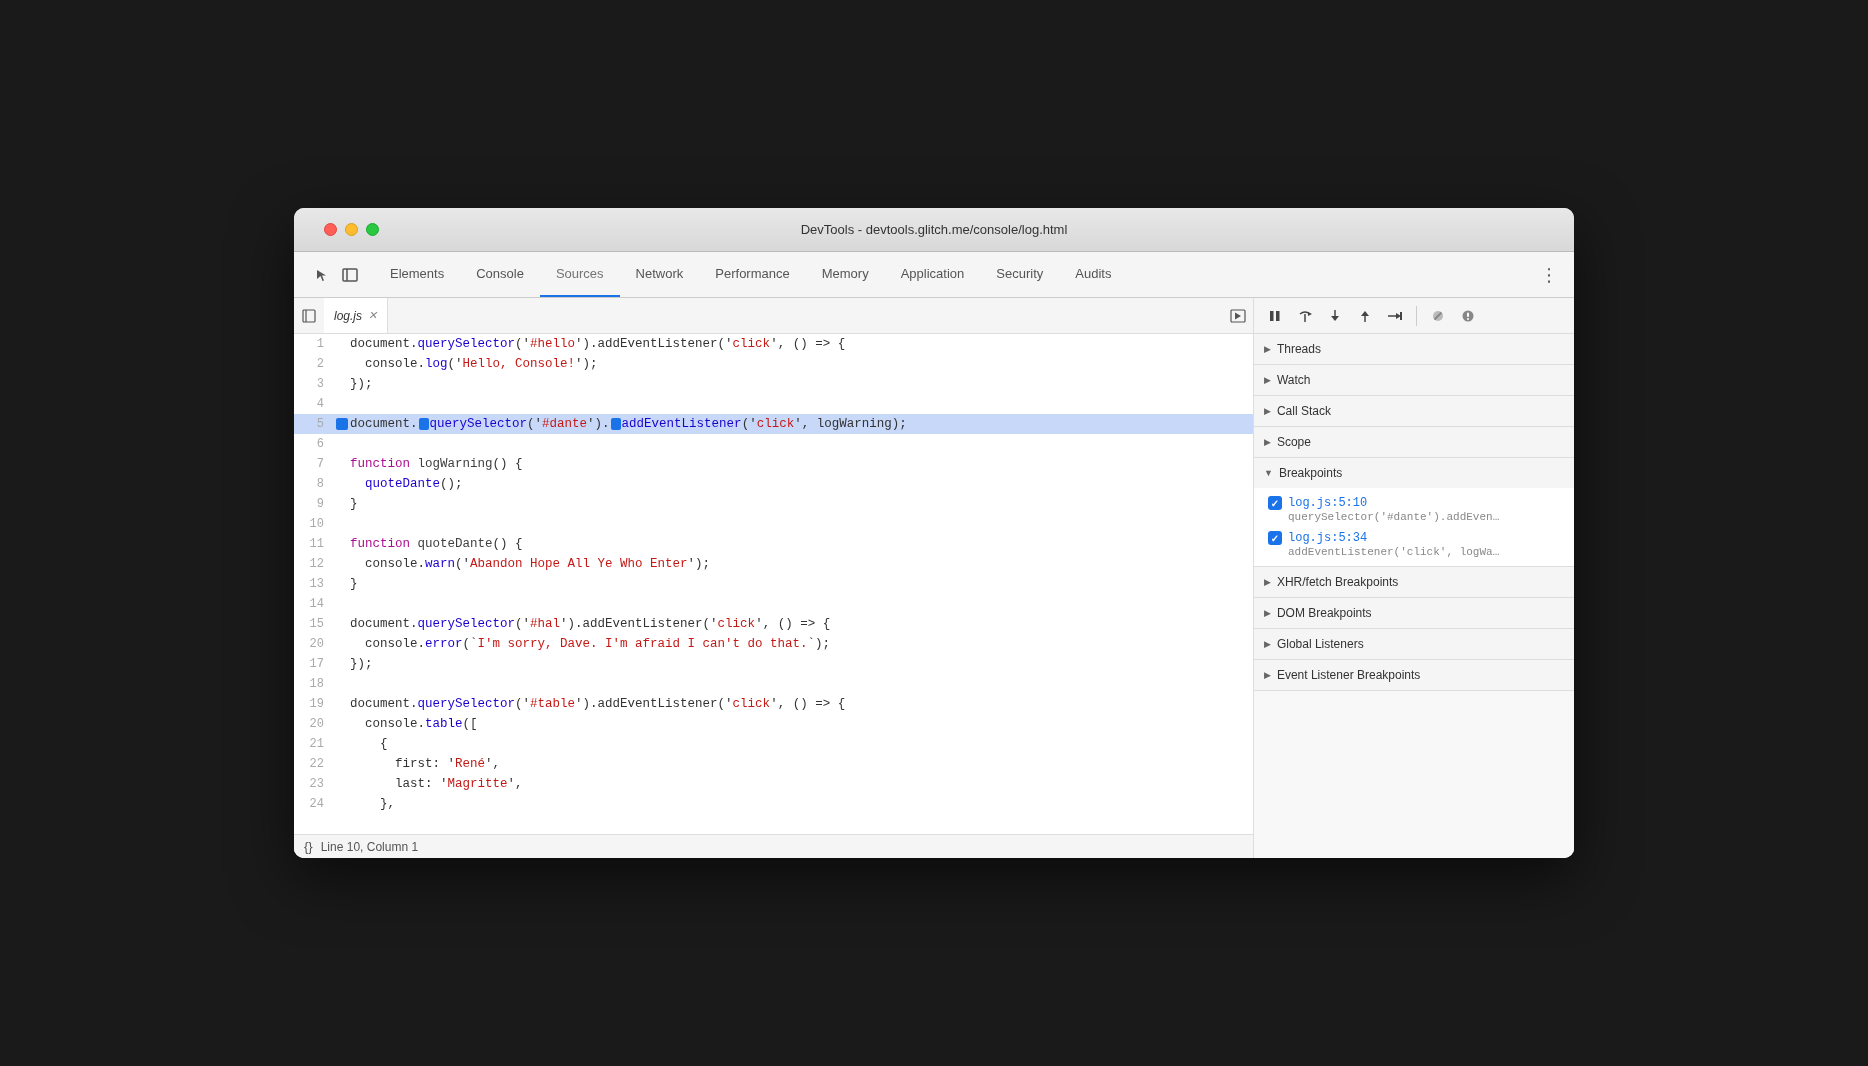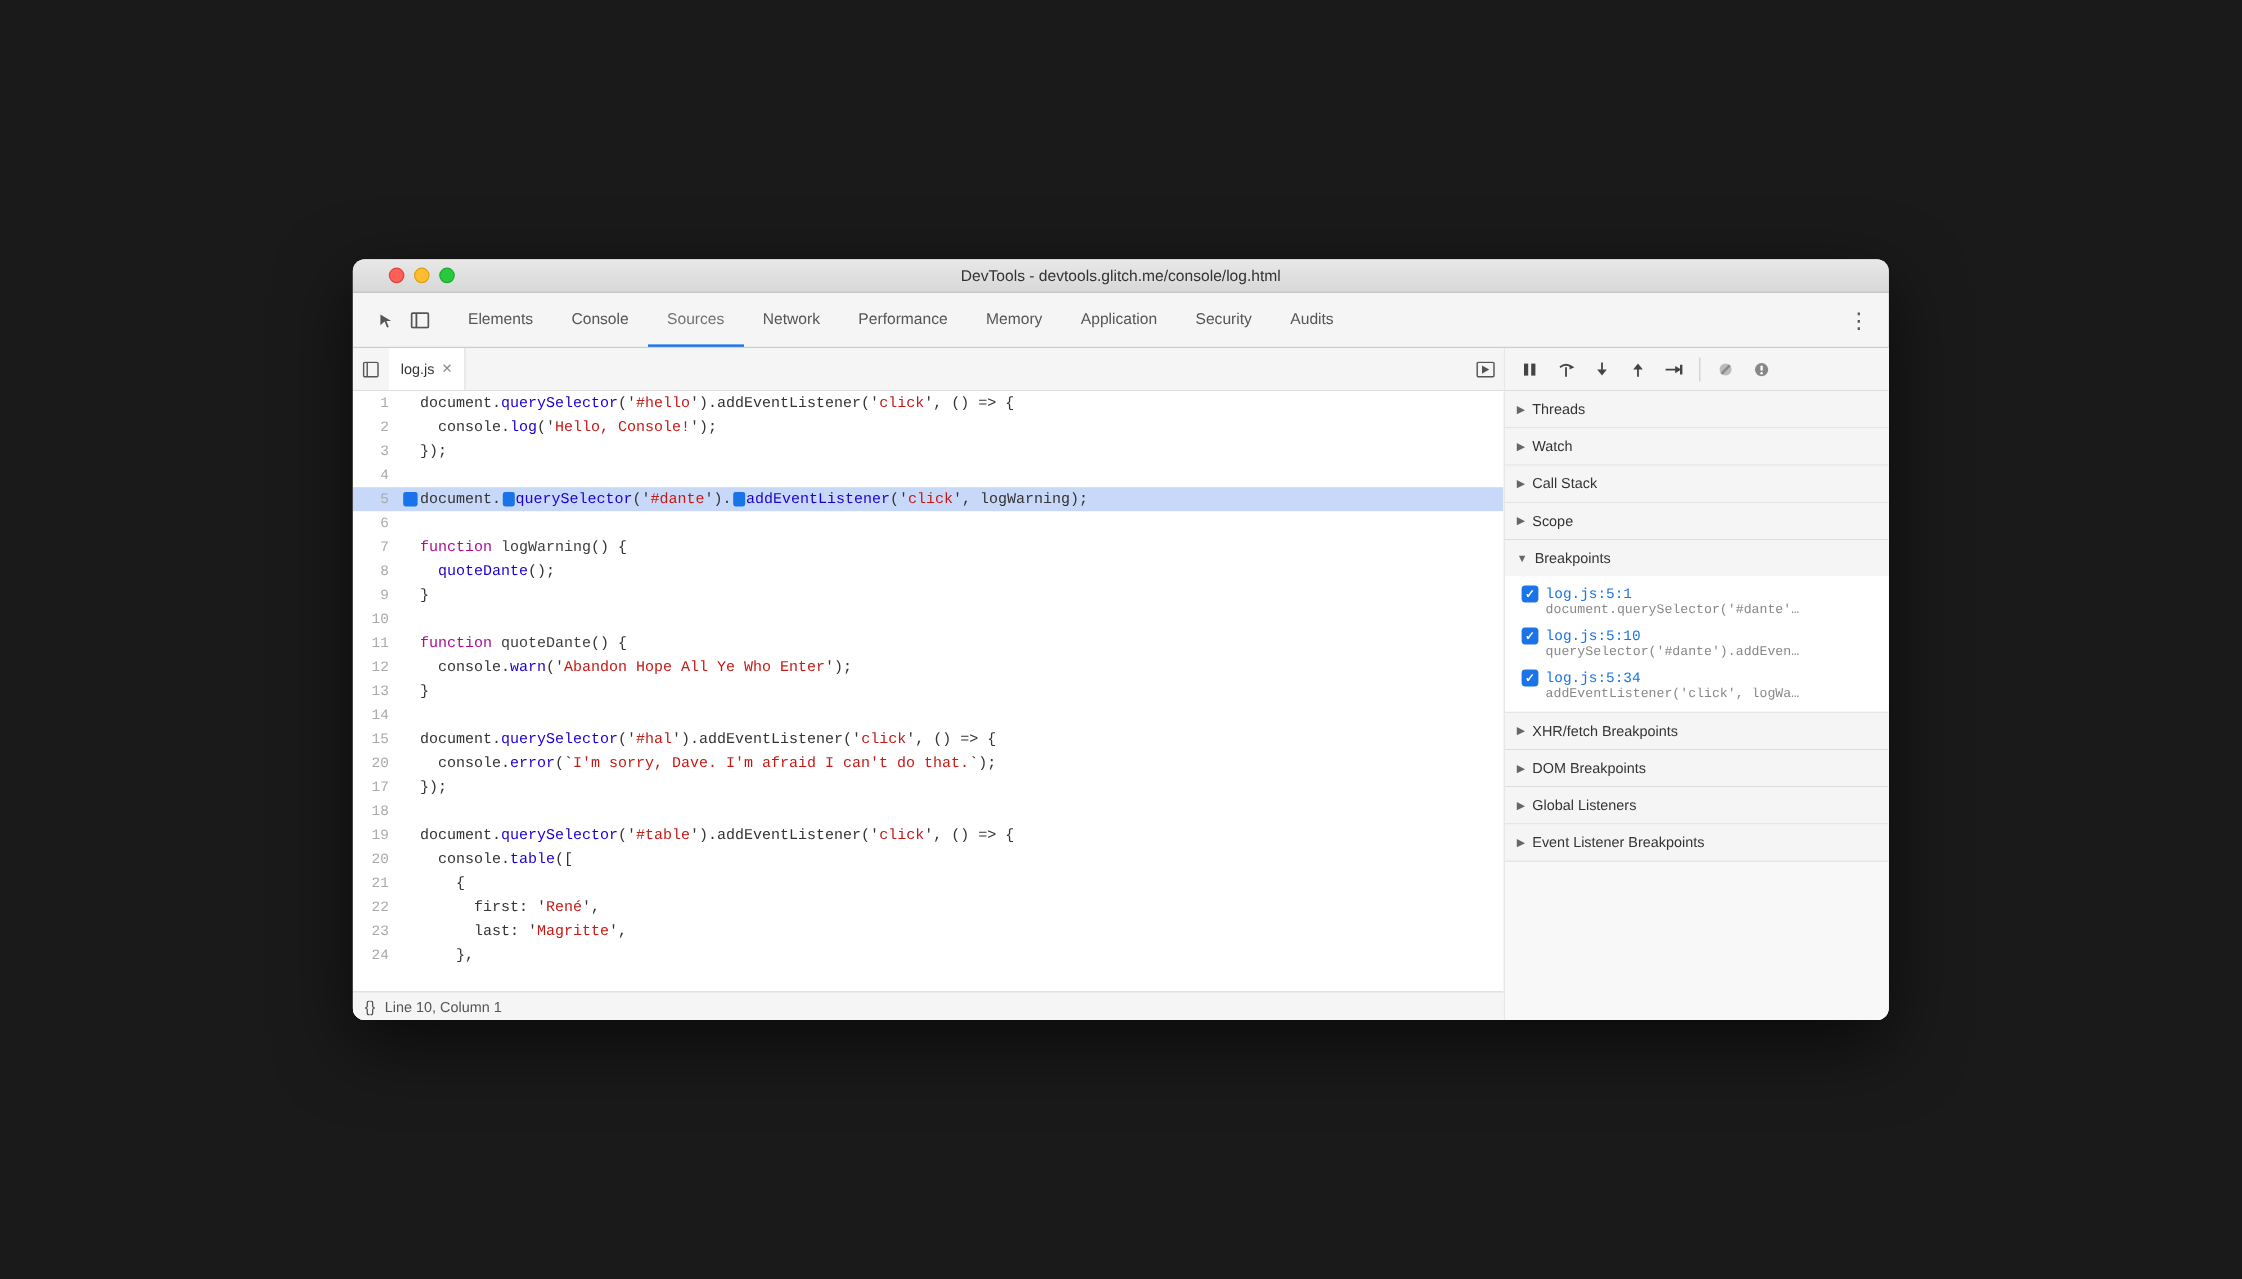--- a/index.html
+++ b/index.html
@@ -14,21 +14,21 @@
     .window {
       width: 1280px;
       background: #f0f0f0;
       border-radius: 10px;
       overflow: hidden;
       box-shadow: 0 20px 60px rgba(0,0,0,0.6);
     }
     
     .title-bar {
       background: linear-gradient(to bottom, #e8e8e8, #d8d8d8);
-      height: 28px;
+      height: 44px;
       display: flex;
       align-items: center;
       padding: 0 30px;
       border-bottom: 1px solid #bbb;
       position: relative;
     }
     .window-controls {
       display: flex;
       gap: 8px;
     }
@@ -106,20 +106,21 @@
       border-right: 1px solid #ddd;
       overflow: hidden;
     }
     .source-tabs-bar {
       background: #f5f5f5;
       border-bottom: 1px solid #ddd;
       display: flex;
       align-items: center;
       height: 36px;
       padding: 0 4px;
+      font-style: italic;
     }
     .source-tab-icon {
       width: 22px; height: 22px;
       display: flex; align-items: center; justify-content: center;
       color: #555;
       font-size: 12px;
       cursor: pointer;
       margin-right: 4px;
     }
     .source-file-tab {
@@ -602,27 +603,20 @@
         </div>
       </div>
 
       <div class="panel-section">
         <div class="panel-section-header">
           <span class="chevron">▼</span>
           <span>Breakpoints</span>
         </div>
         <div class="panel-section-content">
 
-          <div class="breakpoint-item">
-            <div class="bp-row">
-              <div class="bp-checkbox"></div>
-              <span class="bp-location">log.js:5:1</span>
-            </div>
-            <div class="bp-code">document.querySelector('#dante'…</div>
-          </div>
 
           <div class="breakpoint-item">
             <div class="bp-row">
               <div class="bp-checkbox"></div>
               <span class="bp-location">log.js:5:10</span>
             </div>
             <div class="bp-code">querySelector('#dante').addEven…</div>
           </div>
 
           <div class="breakpoint-item">

